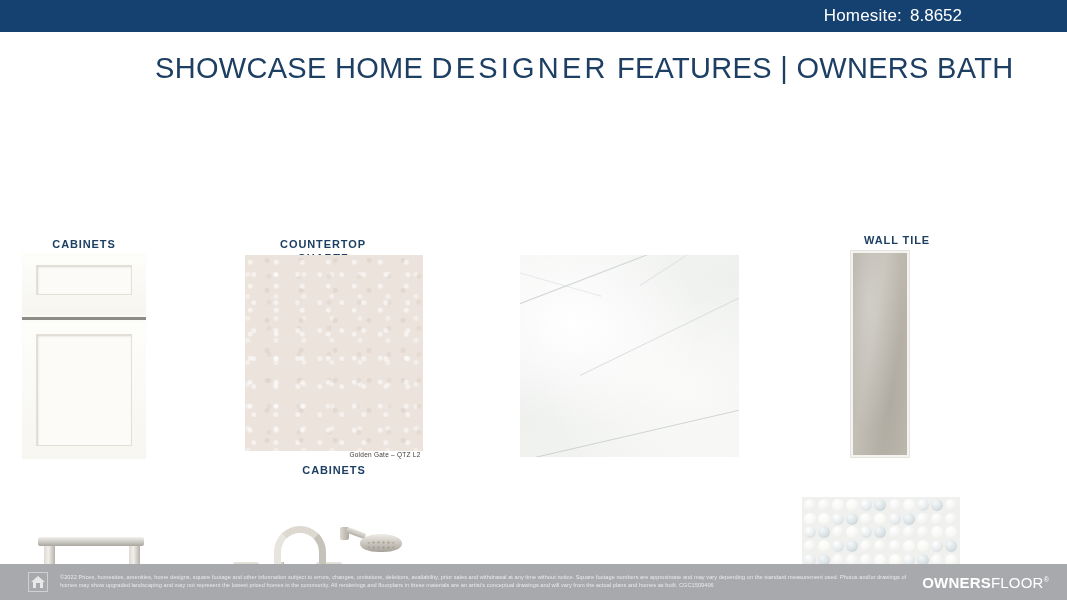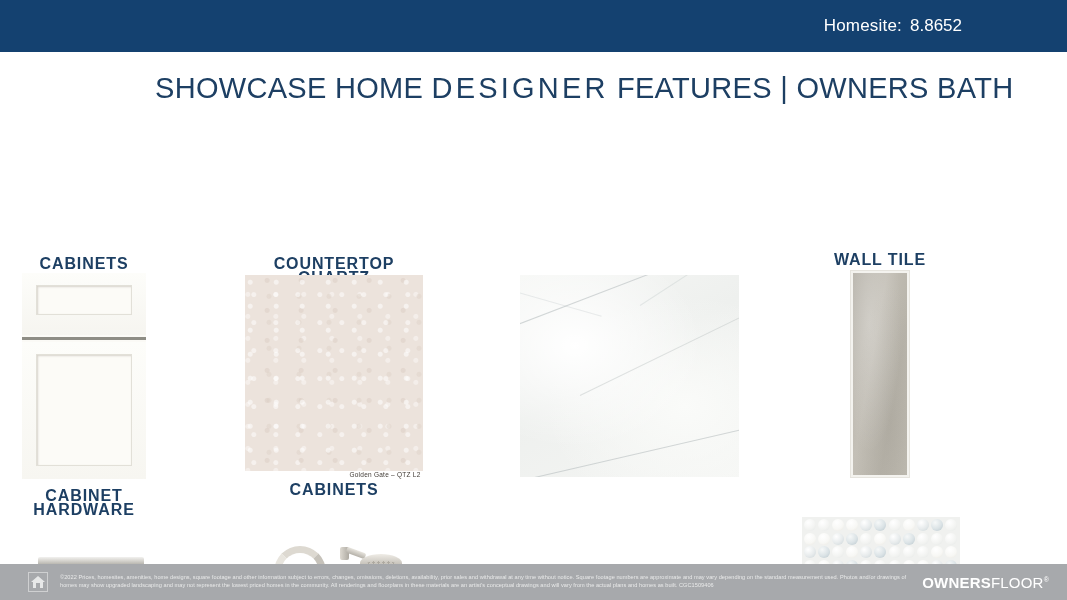--- a/index.html
+++ b/index.html
@@ -10,21 +10,21 @@
     height: 600px;
     background: #ffffff;
     font-family: "Liberation Sans", sans-serif;
     overflow: hidden;
     position: relative;
   }
 
   
   .topbar {
     width: 1067px;
-    height: 52px;
+    height: 32px;
     background: #144170;
     display: flex;
     align-items: center;
     justify-content: flex-end;
     padding-right: 105px;
   }
   .homesite-label {
     color: #ffffff;
     font-size: 17px;
     letter-spacing: .2px;
@@ -51,21 +51,21 @@
   
   .board {
     position: relative;
     width: 1067px;
     height: 470px;
   }
 
   .section-label {
     position: absolute;
     color: #1d3f63;
-    font-size: 16px;
+    font-size: 11px;
     font-weight: bold;
     letter-spacing: .9px;
     text-align: center;
     line-height: 14px;
   }
 
   .swatch { position: absolute; }
 
   
   #cabinet-swatch {
@@ -330,46 +330,42 @@
   <div class="swatch" id="cabinet-swatch">
     <div class="cab-drawer">
       <div class="cab-drawer-inner"></div>
     </div>
     <div class="cab-gap"></div>
     <div class="cab-door">
       <div class="cab-door-inner"></div>
     </div>
   </div>
 
-  <div class="section-label" style="left:245px; top:152px; width:178px;">
+  <div class="section-label" style="left:234px; top:152px; width:178px;">
     <div>COUNTERTOP</div>
     <div>QUARTZ</div>
   </div>
   <div class="swatch" id="countertop-swatch"></div>
   <div id="countertop-caption">Golden Gate – QTZ L2</div>
 
   <div class="swatch" id="flooring-swatch">
     <div class="marble-base"></div>
     <div class="vein v1"></div>
     <div class="vein v2"></div>
     <div class="vein v3"></div>
 
     <div class="vein v5"></div>
     <div class="vein v6"></div>
   </div>
 
-  <div class="section-label" style="left:830px; top:148px; width:100px;">WALL TILE</div>
+  <div class="section-label" style="left:830px; top:148px; width:100px;text-align:right;">WALL TILE</div>
   <div class="swatch" id="walltile-swatch">
     <div class="tile-sheen"></div>
   </div>
 
-  <div class="section-label" style="left:22px; top:384px; width:124px;">
-    <div>CABINET</div>
-    <div>HARDWARE</div>
-  </div>
   <div class="swatch" id="hardware-art">
     <div class="pull-foot left"></div>
     <div class="pull-foot right"></div>
     <div class="pull-post left"></div>
     <div class="pull-post right"></div>
     <div class="pull-bar"></div>
   </div>
   <div id="hardware-sku">BP722796-195</div>
 
   <div class="section-label" style="left:245px; top:378px; width:178px;">CABINETS</div>

